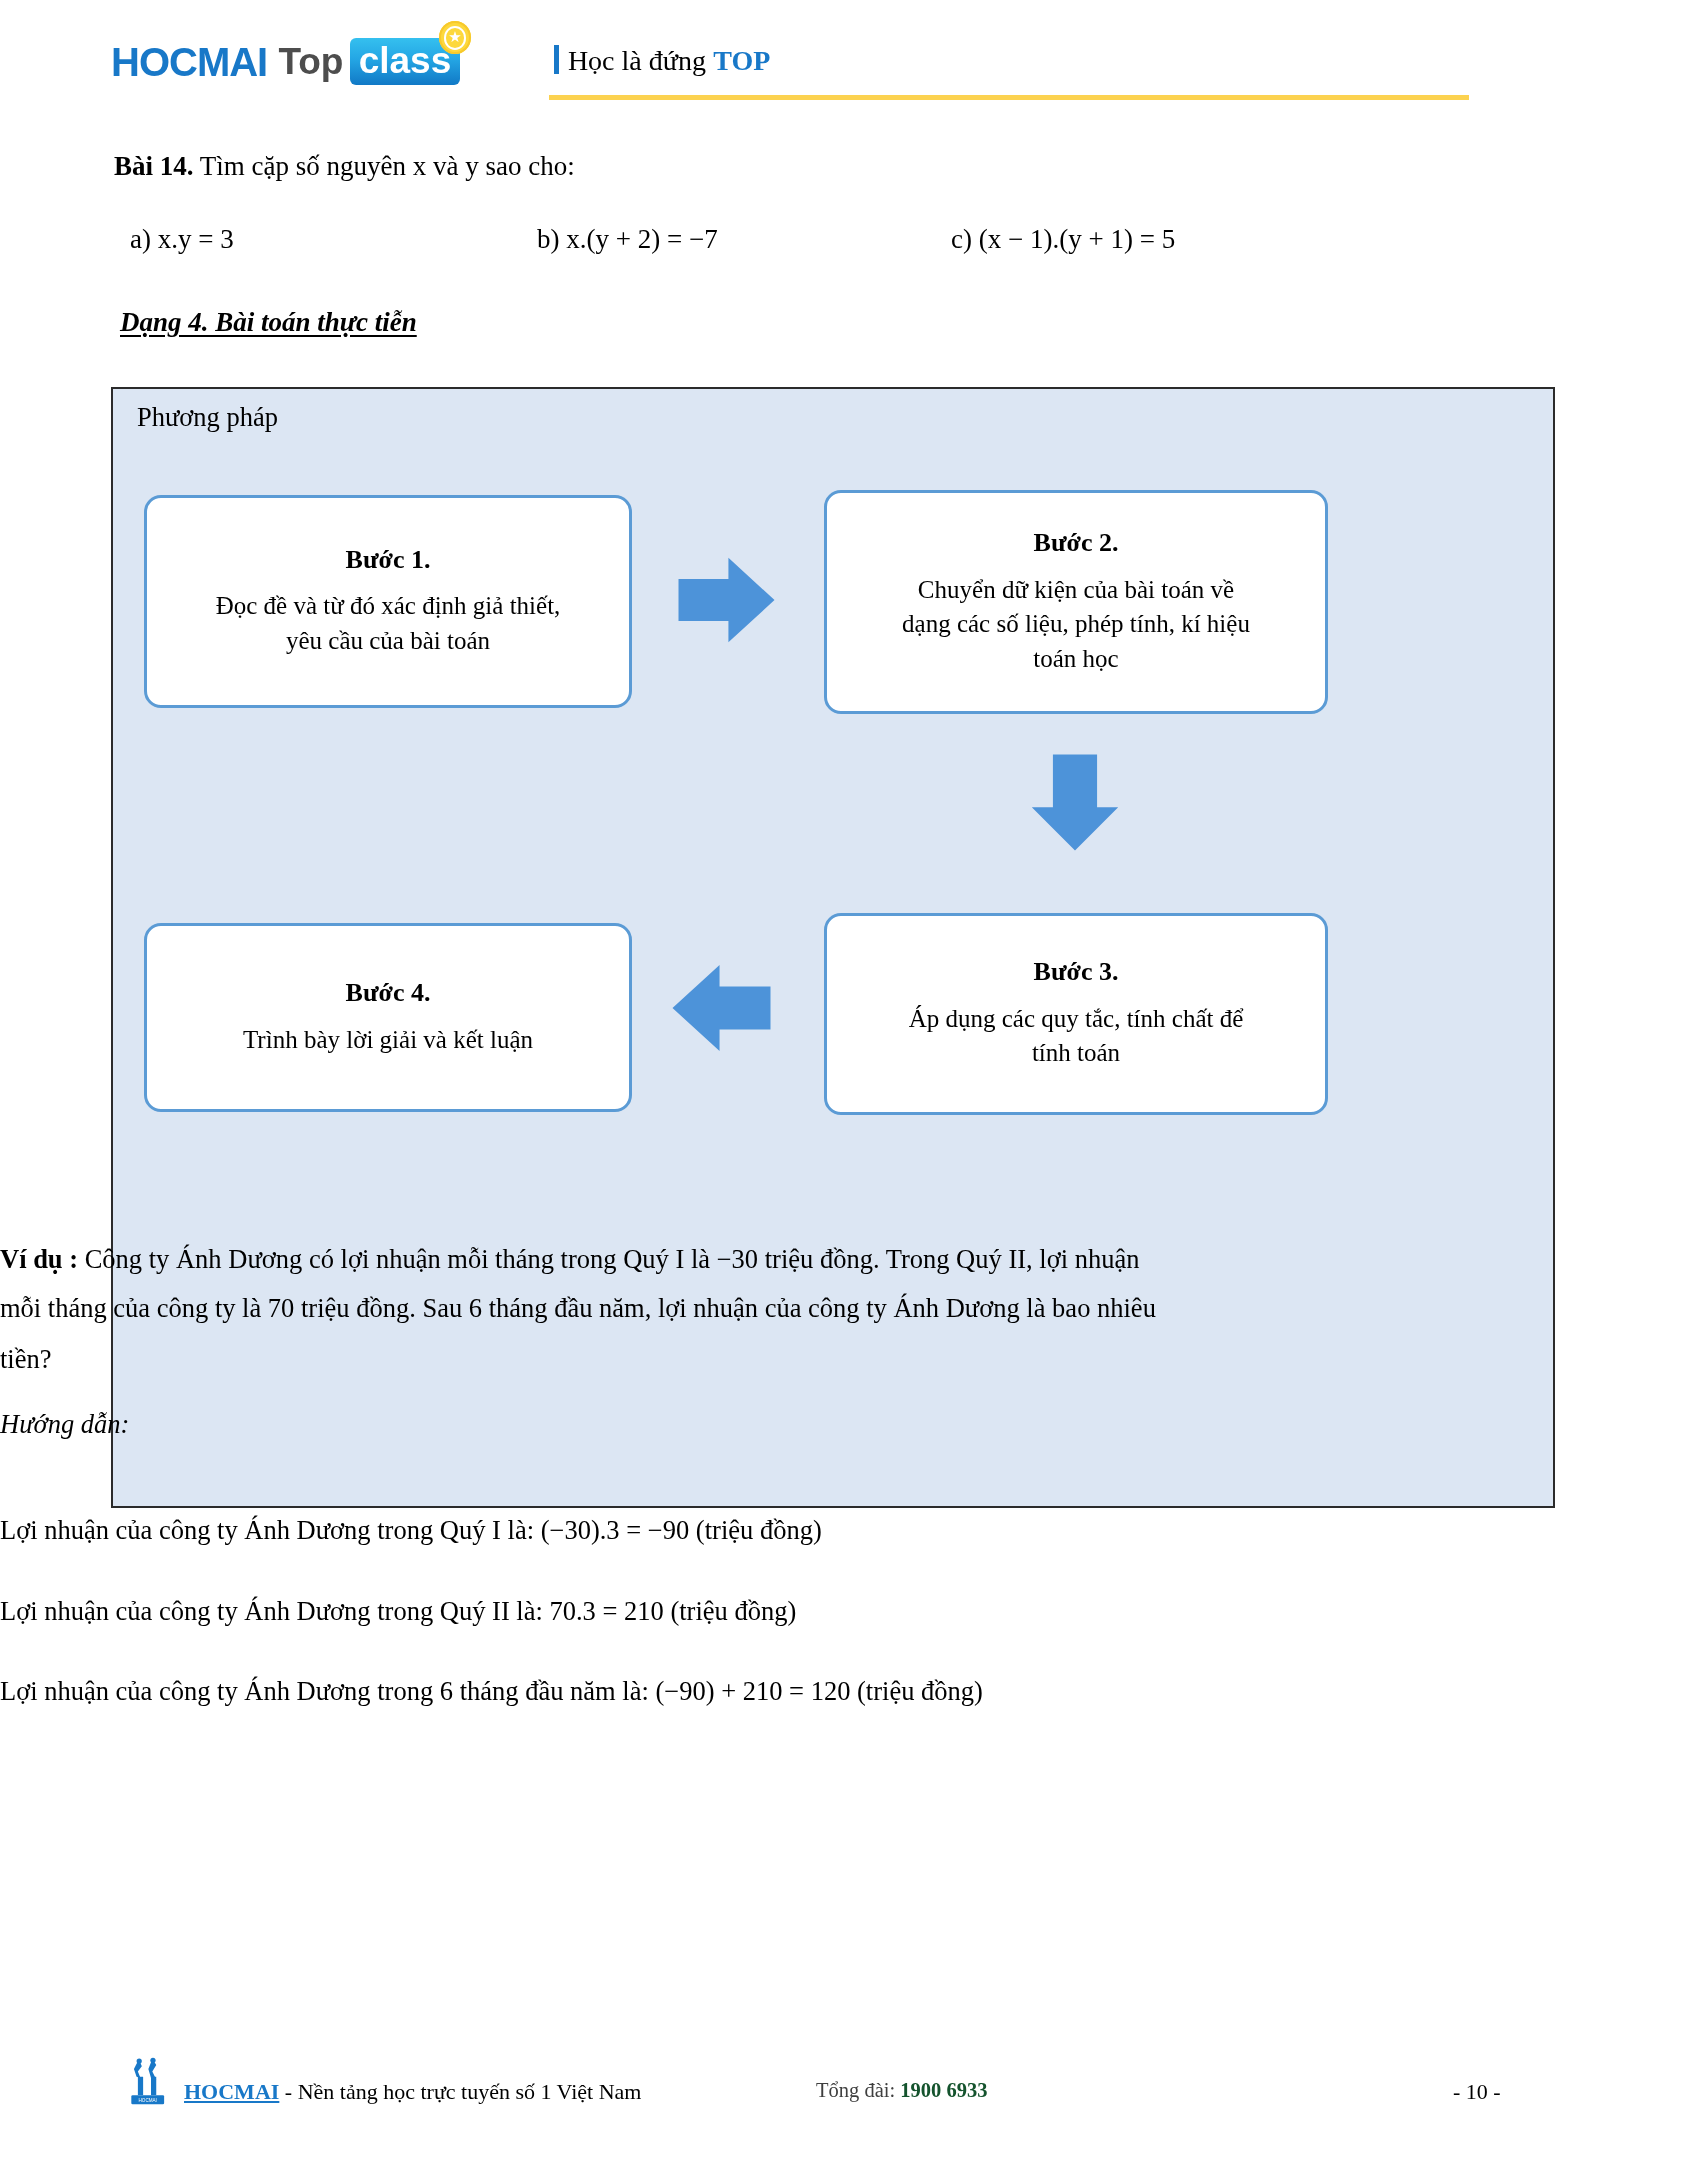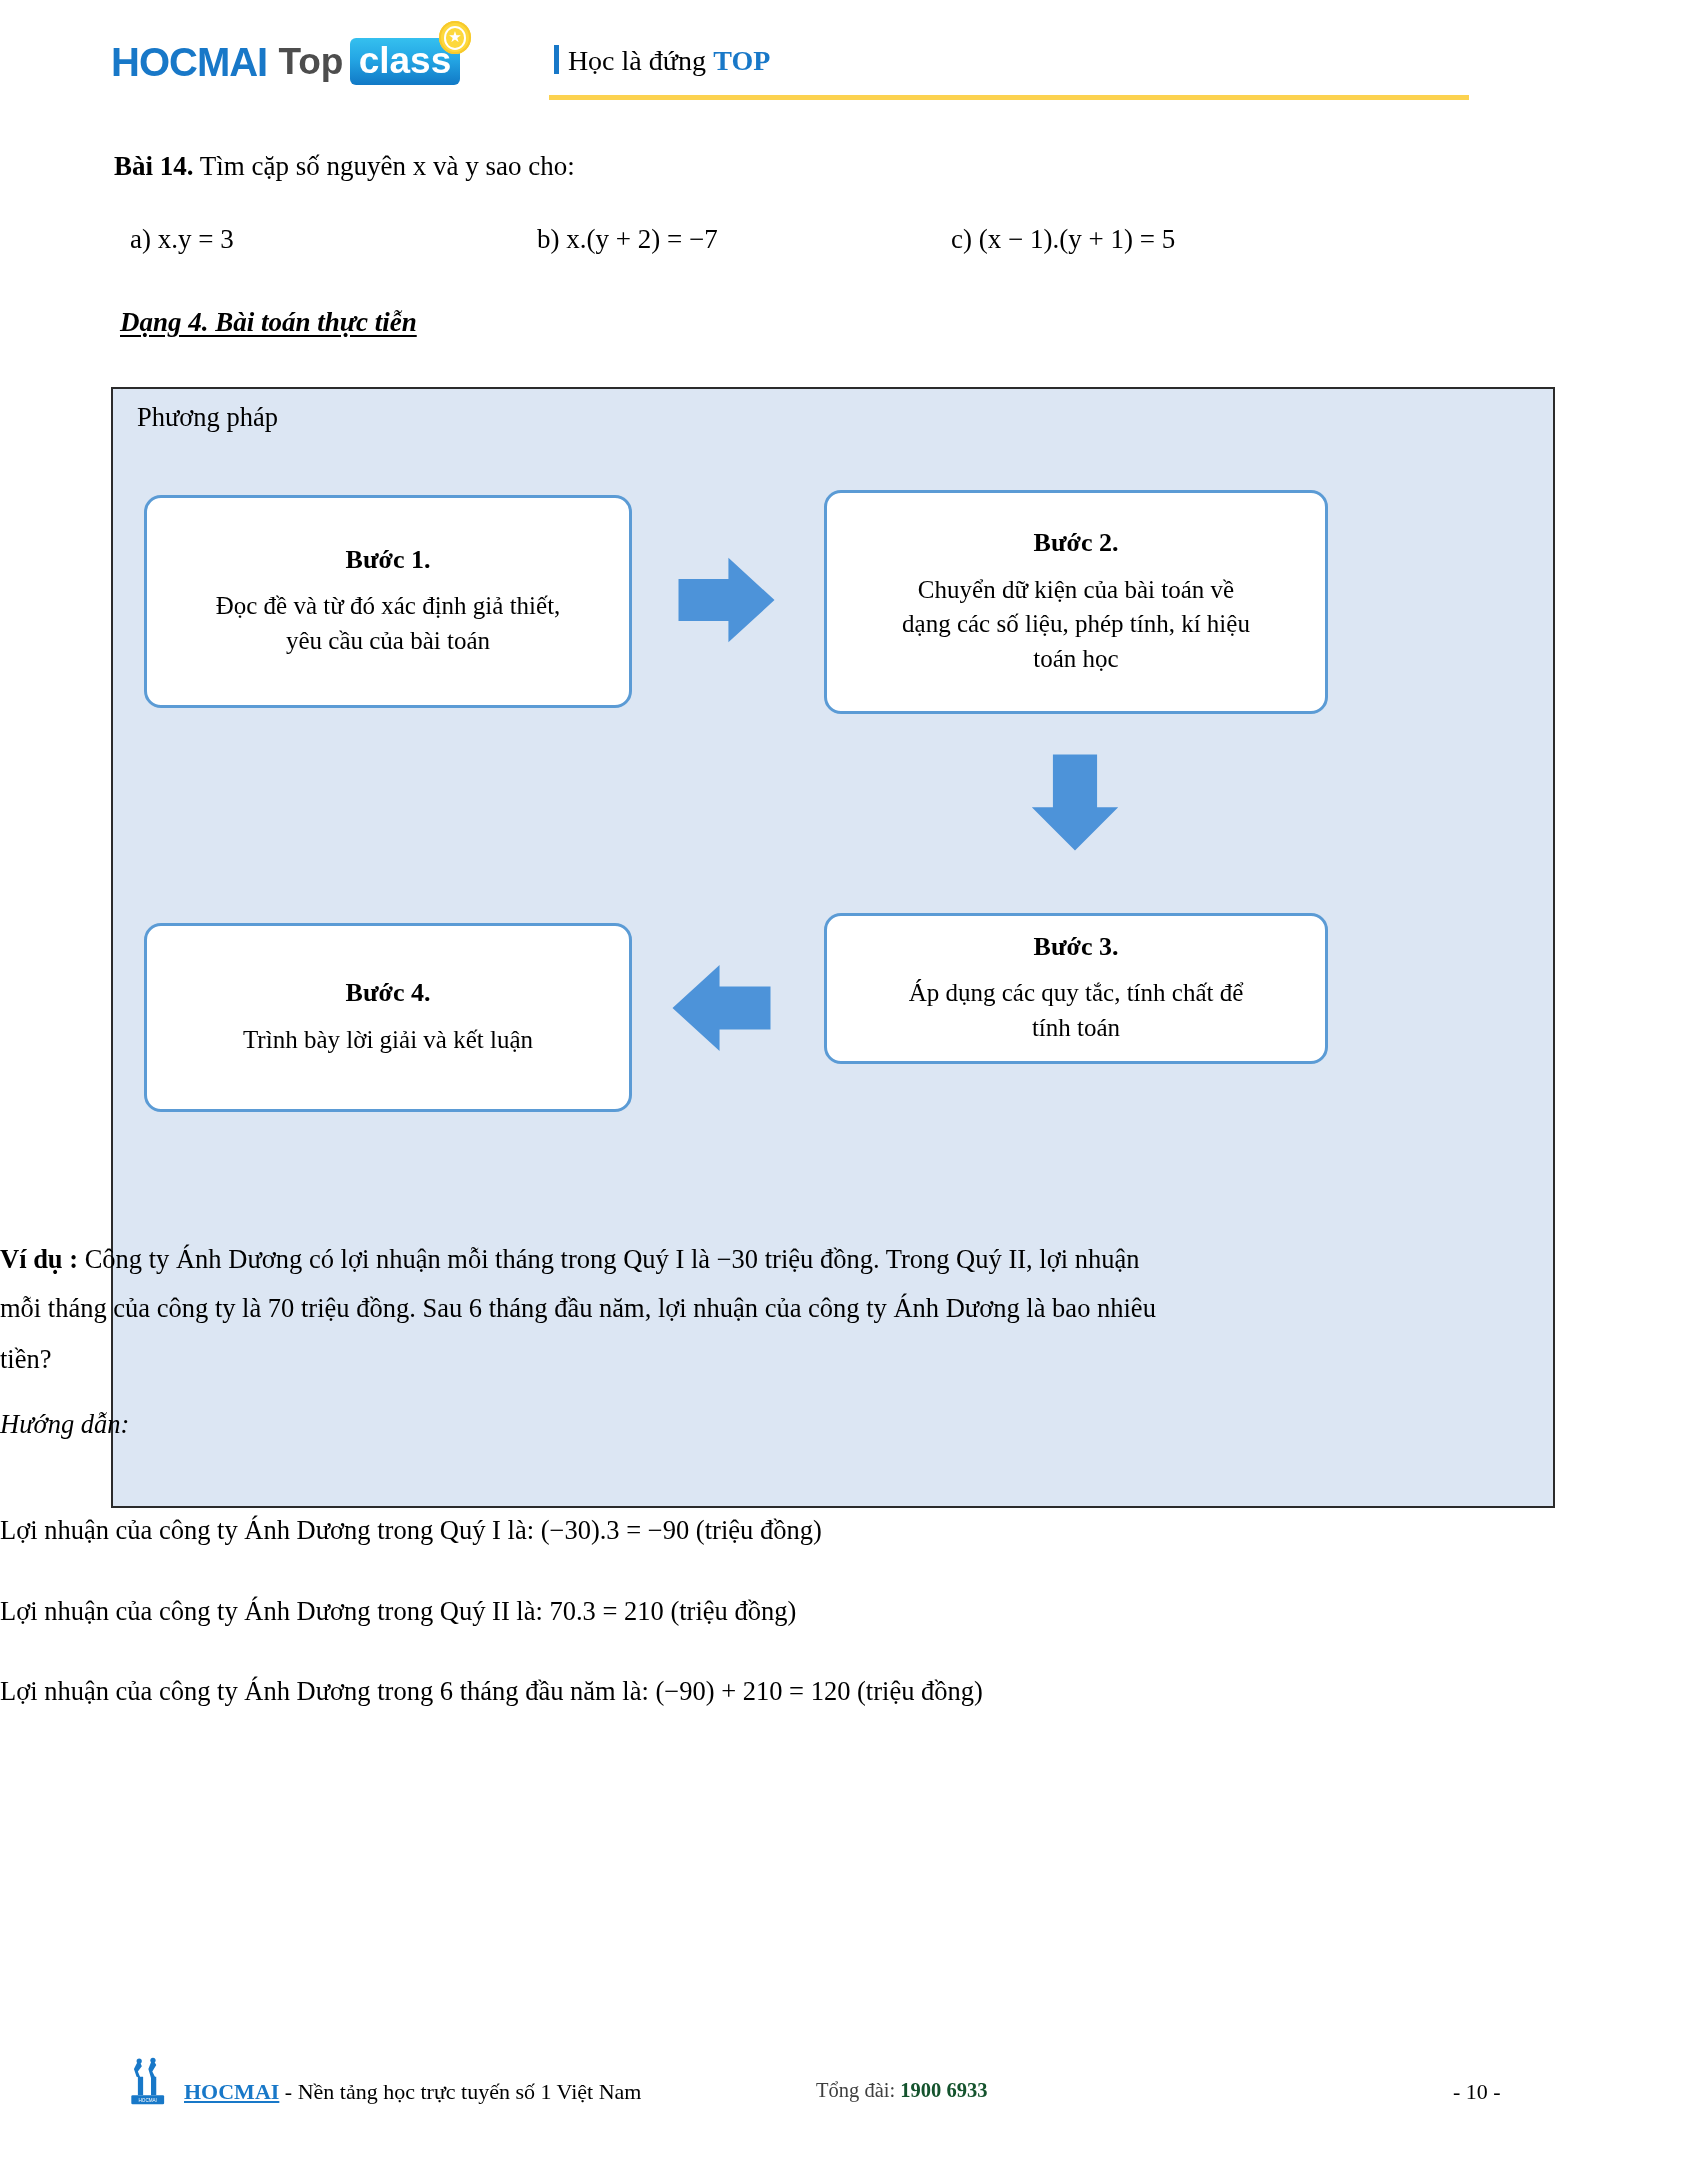--- a/index.html
+++ b/index.html
@@ -193,21 +193,21 @@
     font-weight: bold;
     font-size: 26px;
     margin-bottom: 14.6px;
   }
   .fbox .step-desc {
     font-size: 25px;
     line-height: 1.38;
   }
   #box1 { left: 144px; top: 495px; width: 488px; height: 213px; }
   #box2 { left: 824px; top: 490px; width: 504px; height: 224px; }
-  #box3 { left: 824px; top: 913px; width: 504px; height: 151px; }
+  #box3 { left: 824px; top: 913px; width: 504px; height: 202px; }
   #box4 { left: 144px; top: 923px; width: 488px; height: 189px; }
 
   
   .arrow-right {
     position: absolute;
     left: 677px; top: 552px;
     width: 99px; height: 96px;
   }
   .arrow-down {
     position: absolute;

